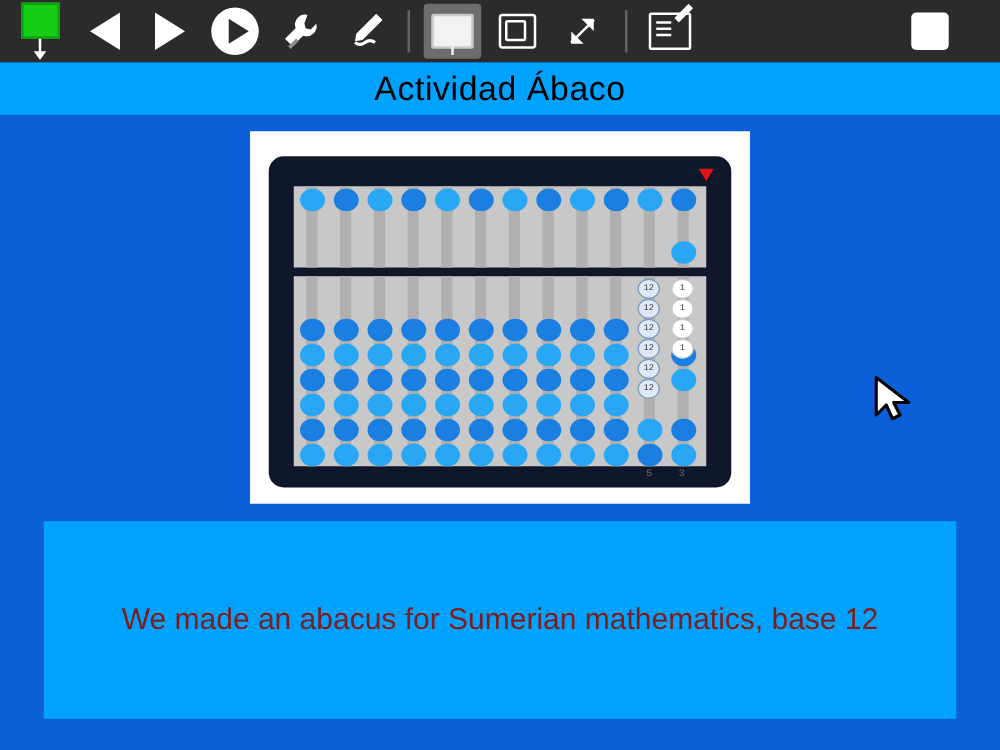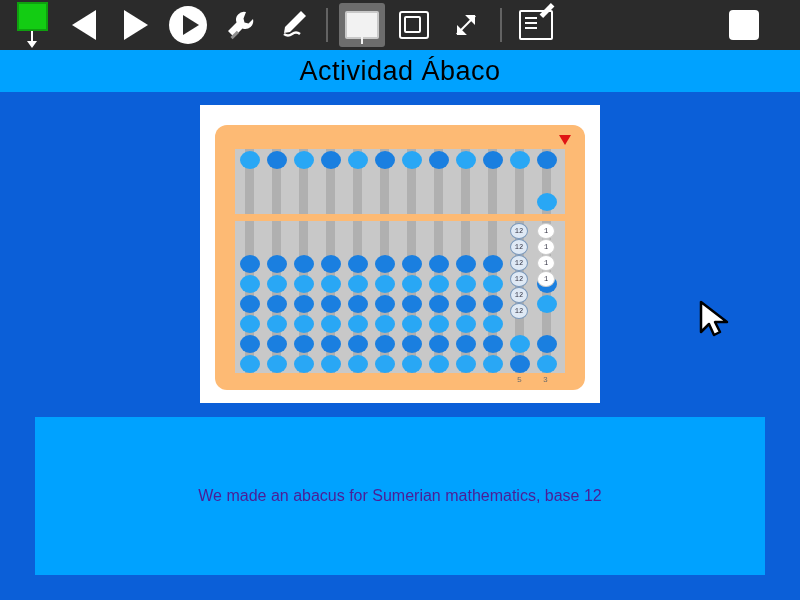--- a/index.html
+++ b/index.html
@@ -227,21 +227,21 @@
     top: 6px; left: 0; right: 0;
     text-align: center;
     font-size: 9px;
     color: #555555;
     font-family: "Liberation Mono", monospace;
   }
   .tablet {
     position: absolute;
     left: 15px; top: 20px;
     width: 370px; height: 265px;
-    background: #fdba74;
+    background: #0f172a;
     border-radius: 12px;
   }
   .screen-top {
     position: absolute;
     left: 20px; top: 24px;
     width: 330px; height: 65px;
     background: #c8c8c8;
   }
   .screen-bottom {
     position: absolute;
@@ -300,22 +300,22 @@
   .caption-box {
     position: absolute;
     left: 35px; top: 325px;
     width: 730px; height: 158px;
     background: #00a2ff;
     display: flex;
     align-items: center;
     justify-content: center;
   }
   .caption-text {
-    color: #4c1d95;
-    font-size: 16px;
+    color: #7f1d1d;
+    font-size: 24px;
   }
 
   
   .cursor {
     position: absolute;
     left: 698px; top: 208px;
     width: 34px; height: 38px;
   }
 </style>
 </head>

